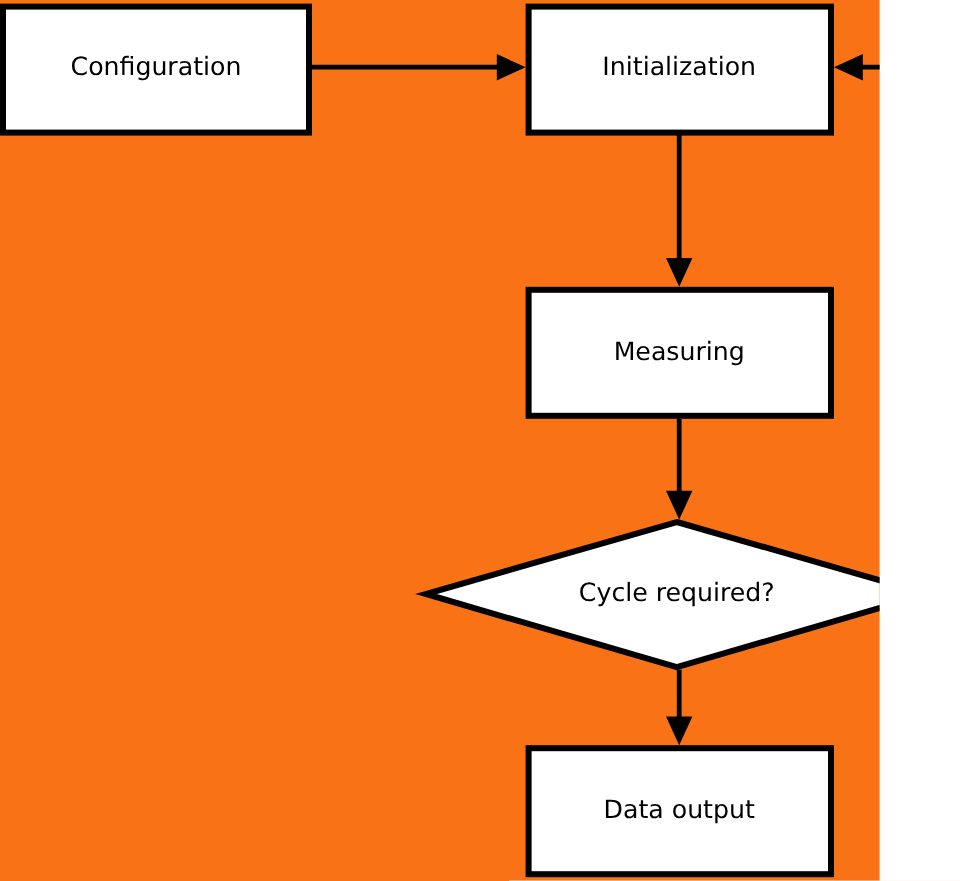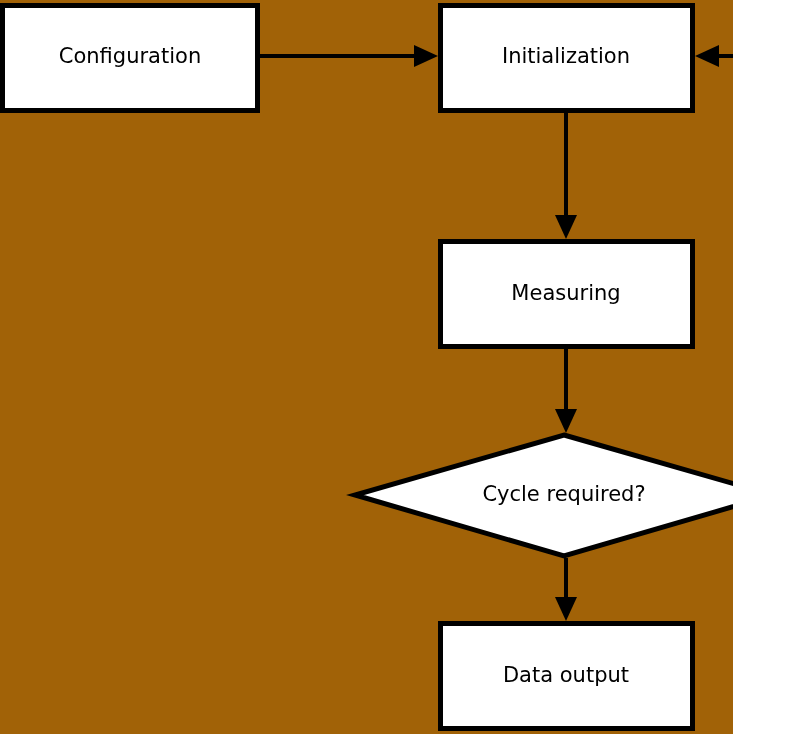--- a/index.html
+++ b/index.html
@@ -8,21 +8,21 @@
     padding: 0;
     background: #ffffff;
   }
   body {
     font-family: "DejaVu Sans", sans-serif;
   }
   #canvas {
     position: relative;
     width: 733px;
     height: 734px;
-    background: #a16207;
+    background: #f97316;
     overflow: hidden;
   }
   #flow-svg {
     position: absolute;
     left: 0;
     top: 0;
     width: 800px;
     height: 734px;
     display: block;
   }

